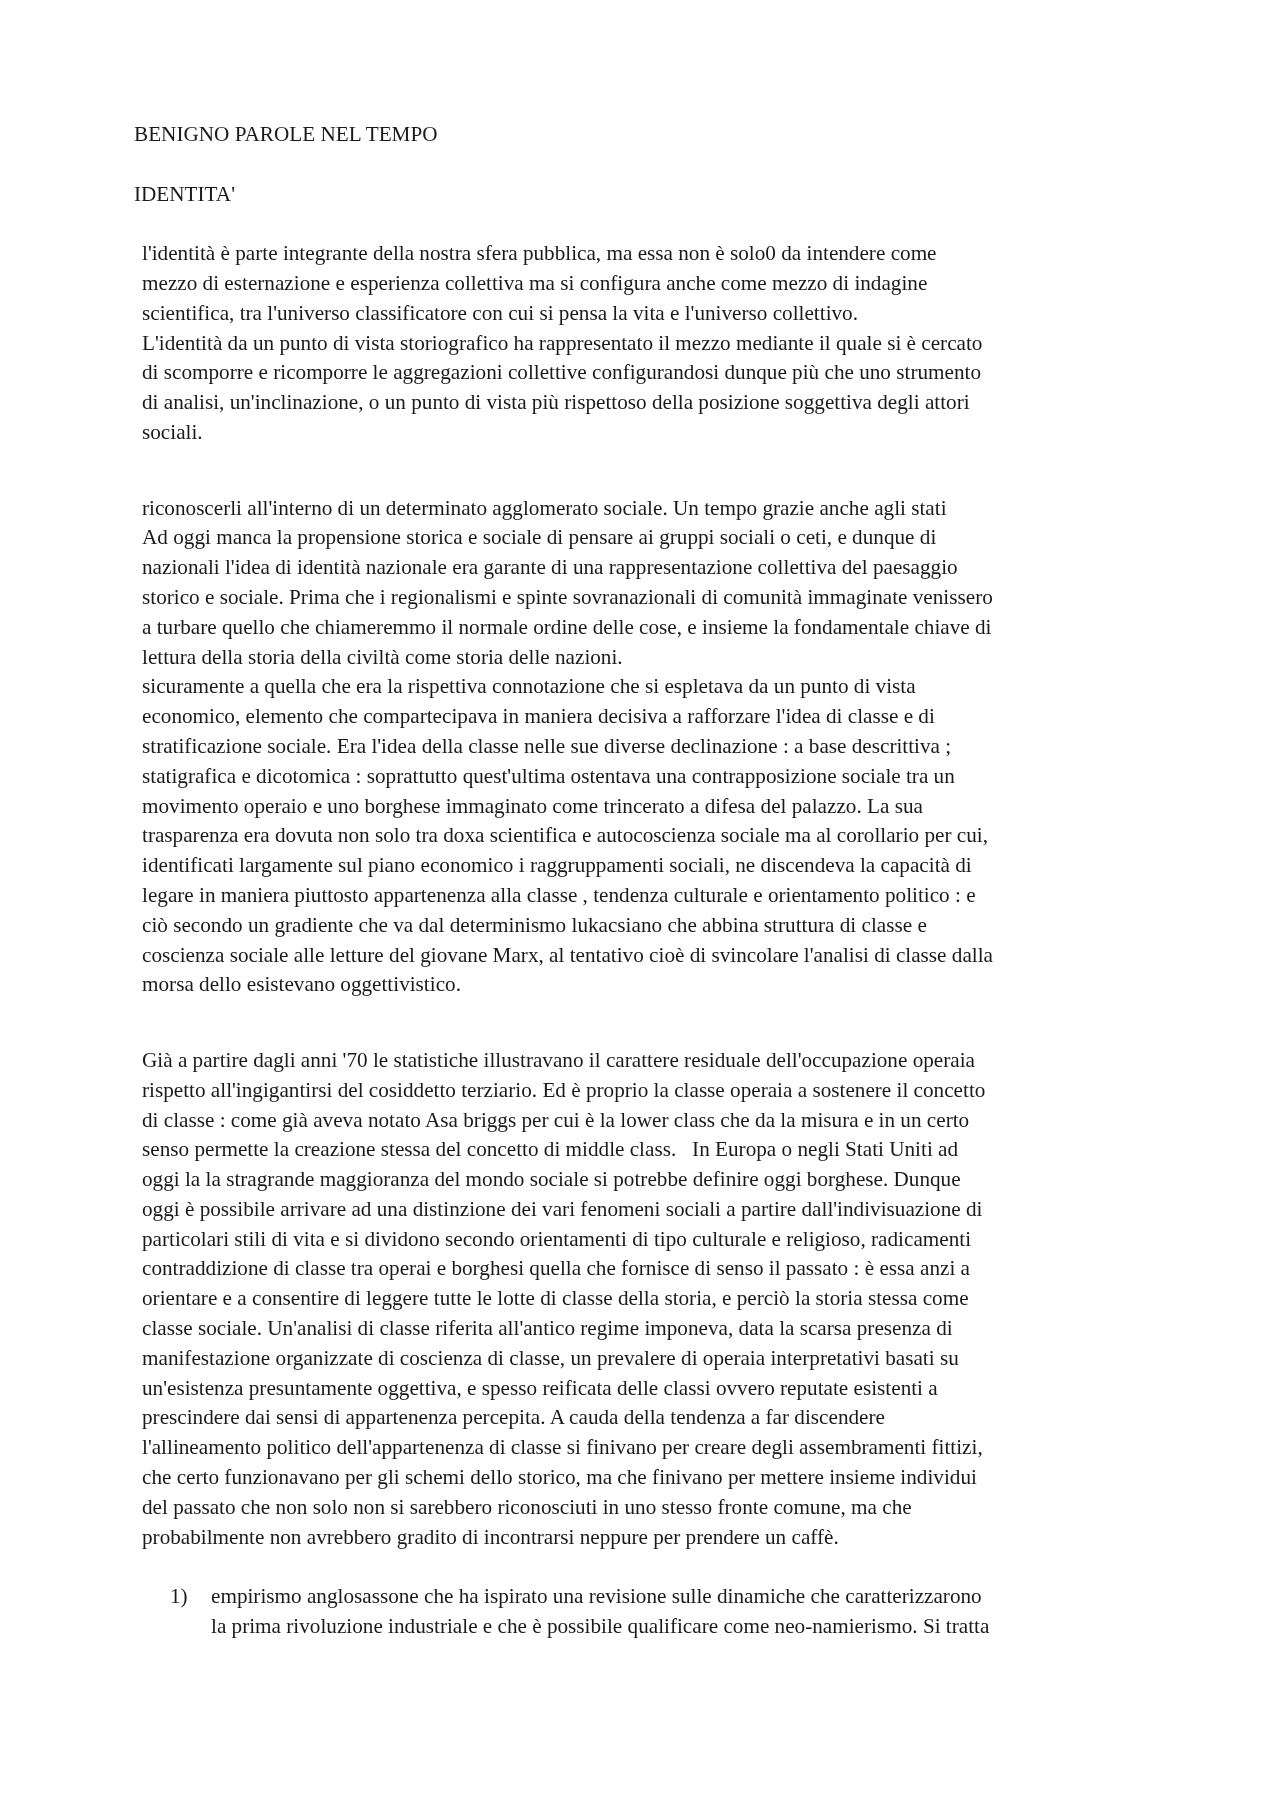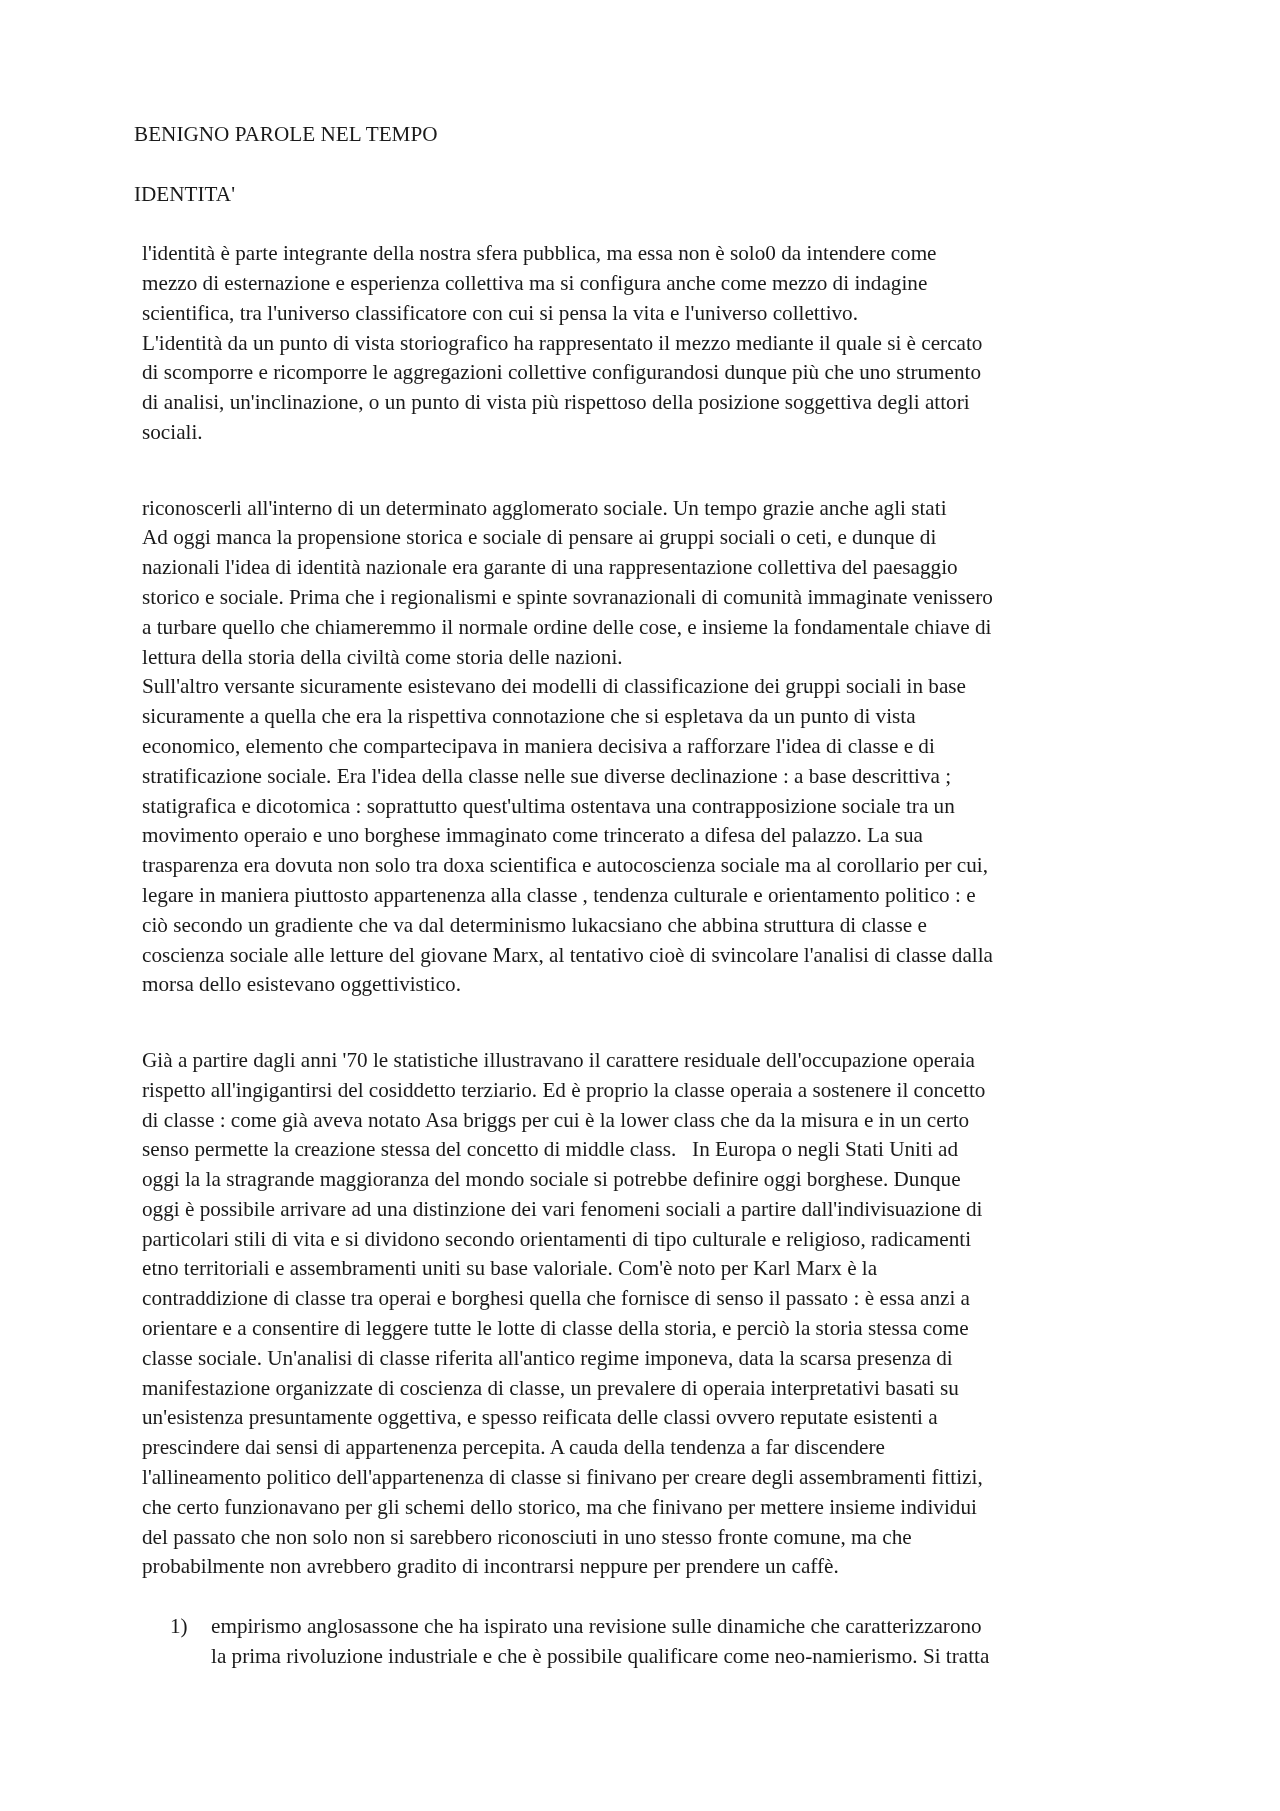--- a/index.html
+++ b/index.html
@@ -72,44 +72,43 @@
 
   <div class="para-gap"></div>
 
   <div class="para">
     <span class="line">riconoscerli all'interno di un determinato agglomerato sociale. Un tempo grazie anche agli stati</span>
     <span class="line">Ad oggi manca la propensione storica e sociale di pensare ai gruppi sociali o ceti, e dunque di</span>
     <span class="line">nazionali l'idea di identità nazionale era garante di una rappresentazione collettiva del paesaggio</span>
     <span class="line">storico e sociale. Prima che i regionalismi e spinte sovranazionali di comunità immaginate venissero</span>
     <span class="line">a turbare quello che chiameremmo il normale ordine delle cose, e insieme la fondamentale chiave di</span>
     <span class="line">lettura della storia della civiltà come storia delle nazioni.</span>
-    <span class="line">Sull'altro versante sicuramente esistevano dei modelli di classificazione dei gruppi sociali in base</span>
     <span class="line">sicuramente a quella che era la rispettiva connotazione che si espletava da un punto di vista</span>
     <span class="line">economico, elemento che compartecipava in maniera decisiva a rafforzare l'idea di classe e di</span>
     <span class="line">stratificazione sociale. Era l'idea della classe nelle sue diverse declinazione : a base descrittiva ;</span>
     <span class="line">statigrafica e dicotomica : soprattutto quest'ultima ostentava una contrapposizione sociale tra un</span>
     <span class="line">movimento operaio e uno borghese immaginato come trincerato a difesa del palazzo. La sua</span>
     <span class="line">trasparenza era dovuta non solo tra doxa scientifica e autocoscienza sociale ma al corollario per cui,</span>
+    <span class="line">identificati largamente sul piano economico i raggruppamenti sociali, ne discendeva la capacità di</span>
     <span class="line">legare in maniera piuttosto appartenenza alla classe , tendenza culturale e orientamento politico : e</span>
     <span class="line">ciò secondo un gradiente che va dal determinismo lukacsiano che abbina struttura di classe e</span>
     <span class="line">coscienza sociale alle letture del giovane Marx, al tentativo cioè di svincolare l'analisi di classe dalla</span>
     <span class="line">morsa dello esistevano oggettivistico.</span>
   </div>
 
   <div class="para-gap"></div>
 
   <div class="para">
     <span class="line">Già a partire dagli anni '70 le statistiche illustravano il carattere residuale dell'occupazione operaia</span>
     <span class="line">rispetto all'ingigantirsi del cosiddetto terziario. Ed è proprio la classe operaia a sostenere il concetto</span>
     <span class="line">di classe : come già aveva notato Asa briggs per cui è la lower class che da la misura e in un certo</span>
     <span class="line">senso permette la creazione stessa del concetto di middle class.   In Europa o negli Stati Uniti ad</span>
     <span class="line">oggi la la stragrande maggioranza del mondo sociale si potrebbe definire oggi borghese. Dunque</span>
     <span class="line">oggi è possibile arrivare ad una distinzione dei vari fenomeni sociali a partire dall'indivisuazione di</span>
     <span class="line">particolari stili di vita e si dividono secondo orientamenti di tipo culturale e religioso, radicamenti</span>
-    <span class="line">etno territoriali e assembramenti uniti su base valoriale. Com'è noto per Karl Marx è la</span>
     <span class="line">contraddizione di classe tra operai e borghesi quella che fornisce di senso il passato : è essa anzi a</span>
     <span class="line">orientare e a consentire di leggere tutte le lotte di classe della storia, e perciò la storia stessa come</span>
     <span class="line">classe sociale. Un'analisi di classe riferita all'antico regime imponeva, data la scarsa presenza di</span>
     <span class="line">manifestazione organizzate di coscienza di classe, un prevalere di operaia interpretativi basati su</span>
     <span class="line">un'esistenza presuntamente oggettiva, e spesso reificata delle classi ovvero reputate esistenti a</span>
     <span class="line">prescindere dai sensi di appartenenza percepita. A cauda della tendenza a far discendere</span>
     <span class="line">l'allineamento politico dell'appartenenza di classe si finivano per creare degli assembramenti fittizi,</span>
     <span class="line">che certo funzionavano per gli schemi dello storico, ma che finivano per mettere insieme individui</span>
     <span class="line">del passato che non solo non si sarebbero riconosciuti in uno stesso fronte comune, ma che</span>
     <span class="line">probabilmente non avrebbero gradito di incontrarsi neppure per prendere un caffè.</span>

